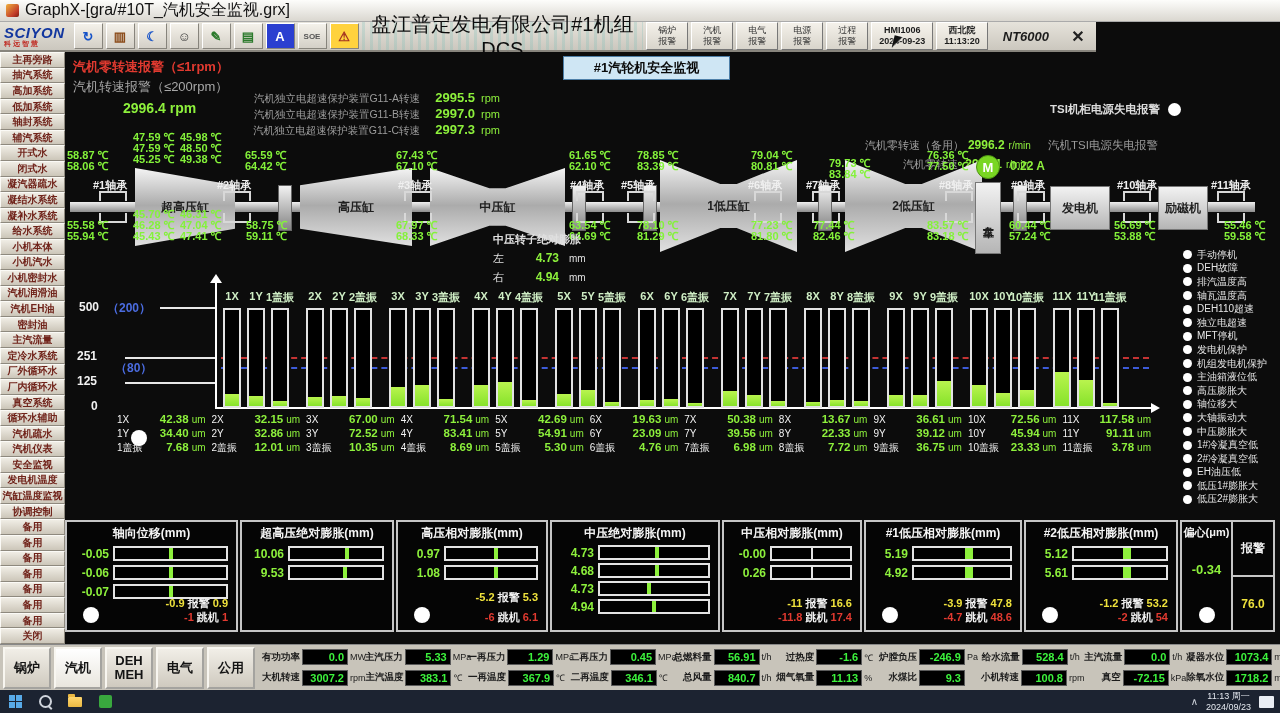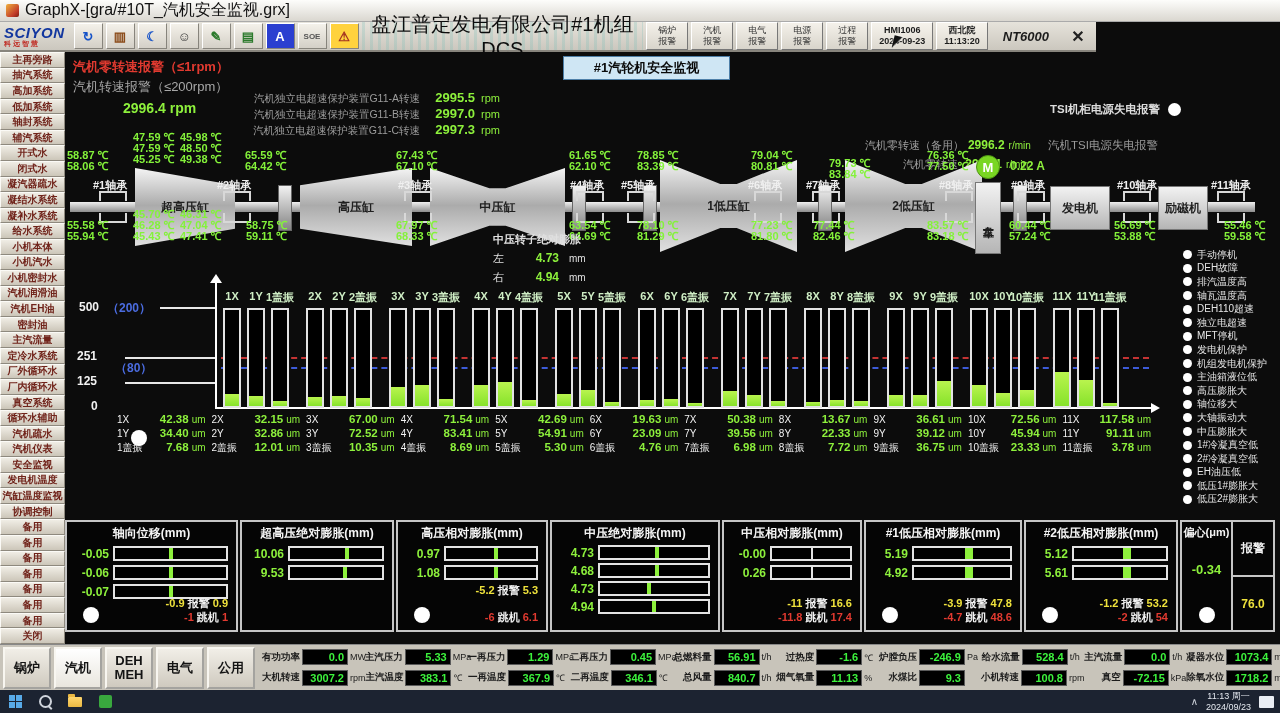--- a/index.html
+++ b/index.html
@@ -994,21 +994,21 @@
             <div class="gauge">
               <div class="g-mark" style="left: calc(55% - 2px); width: 4px;"></div>
             </div>
           </div>
           <div class="p-row">
             <span class="p-val">1.08</span>
             <div class="gauge">
               <div class="g-mark" style="left: calc(55% - 2px); width: 4px;"></div>
             </div>
           </div>
-          <div class="p-al" style="bottom: 32px;"><span class="yl">-5.2</span> <span class="wh">报警</span> <span class="yl">5.3</span></div>
+          <div class="p-al" style="bottom: 25px;"><span class="yl">-5.2</span> <span class="wh">报警</span> <span class="yl">5.3</span></div>
           <div class="p-al" style="bottom: 5px;"><span class="rd">-6</span> <span class="wh">跳机</span> <span class="rd">6.1</span></div>
           <div class="p-circle"></div>
         </div>
         <div class="panel" style="width: 170px;">
           <div class="p-title">中压绝对膨胀(mm)</div>
           <div class="p-row" style="margin-top: 3px;">
             <span class="p-val">4.73</span>
             <div class="gauge">
               <div class="g-mark" style="left: calc(53% - 2px); width: 4px;"></div>
             </div>

